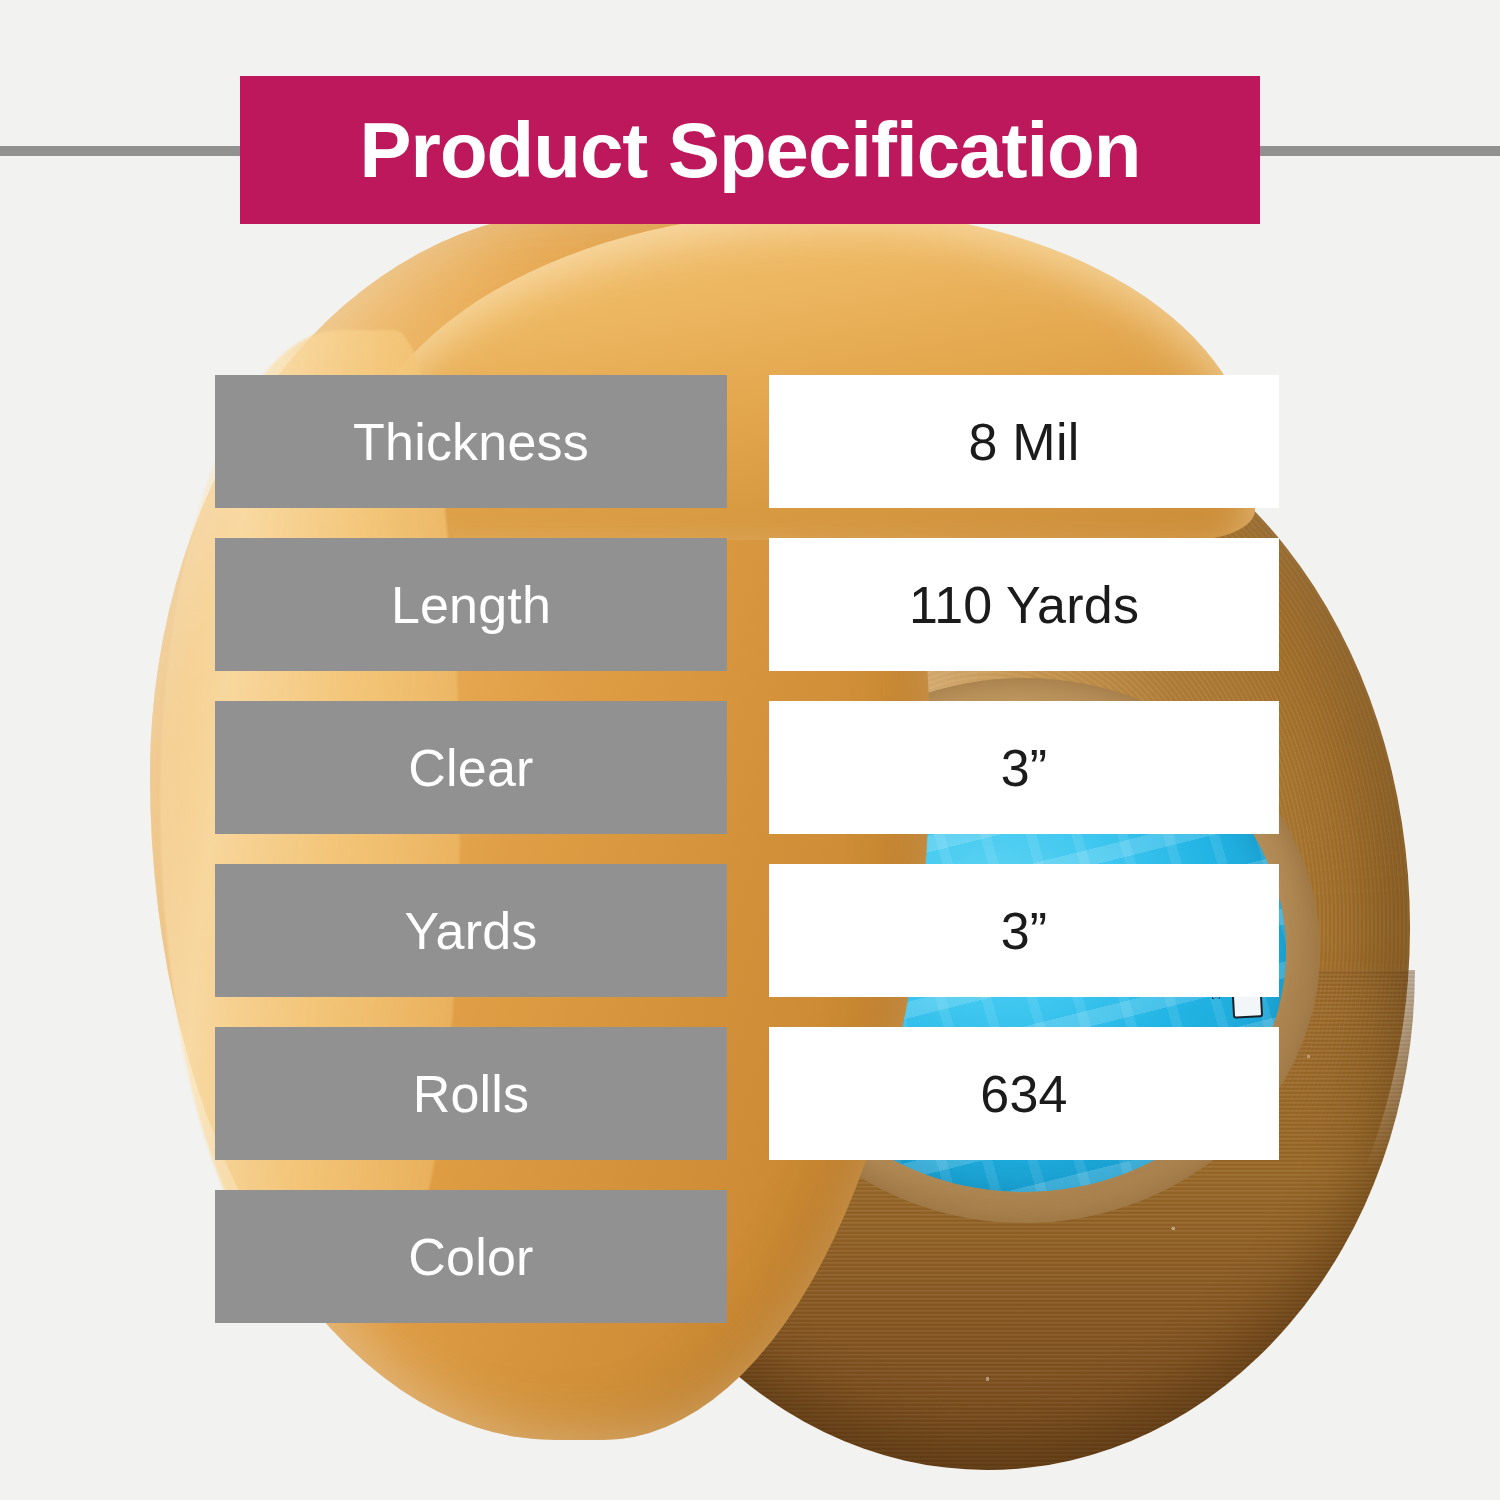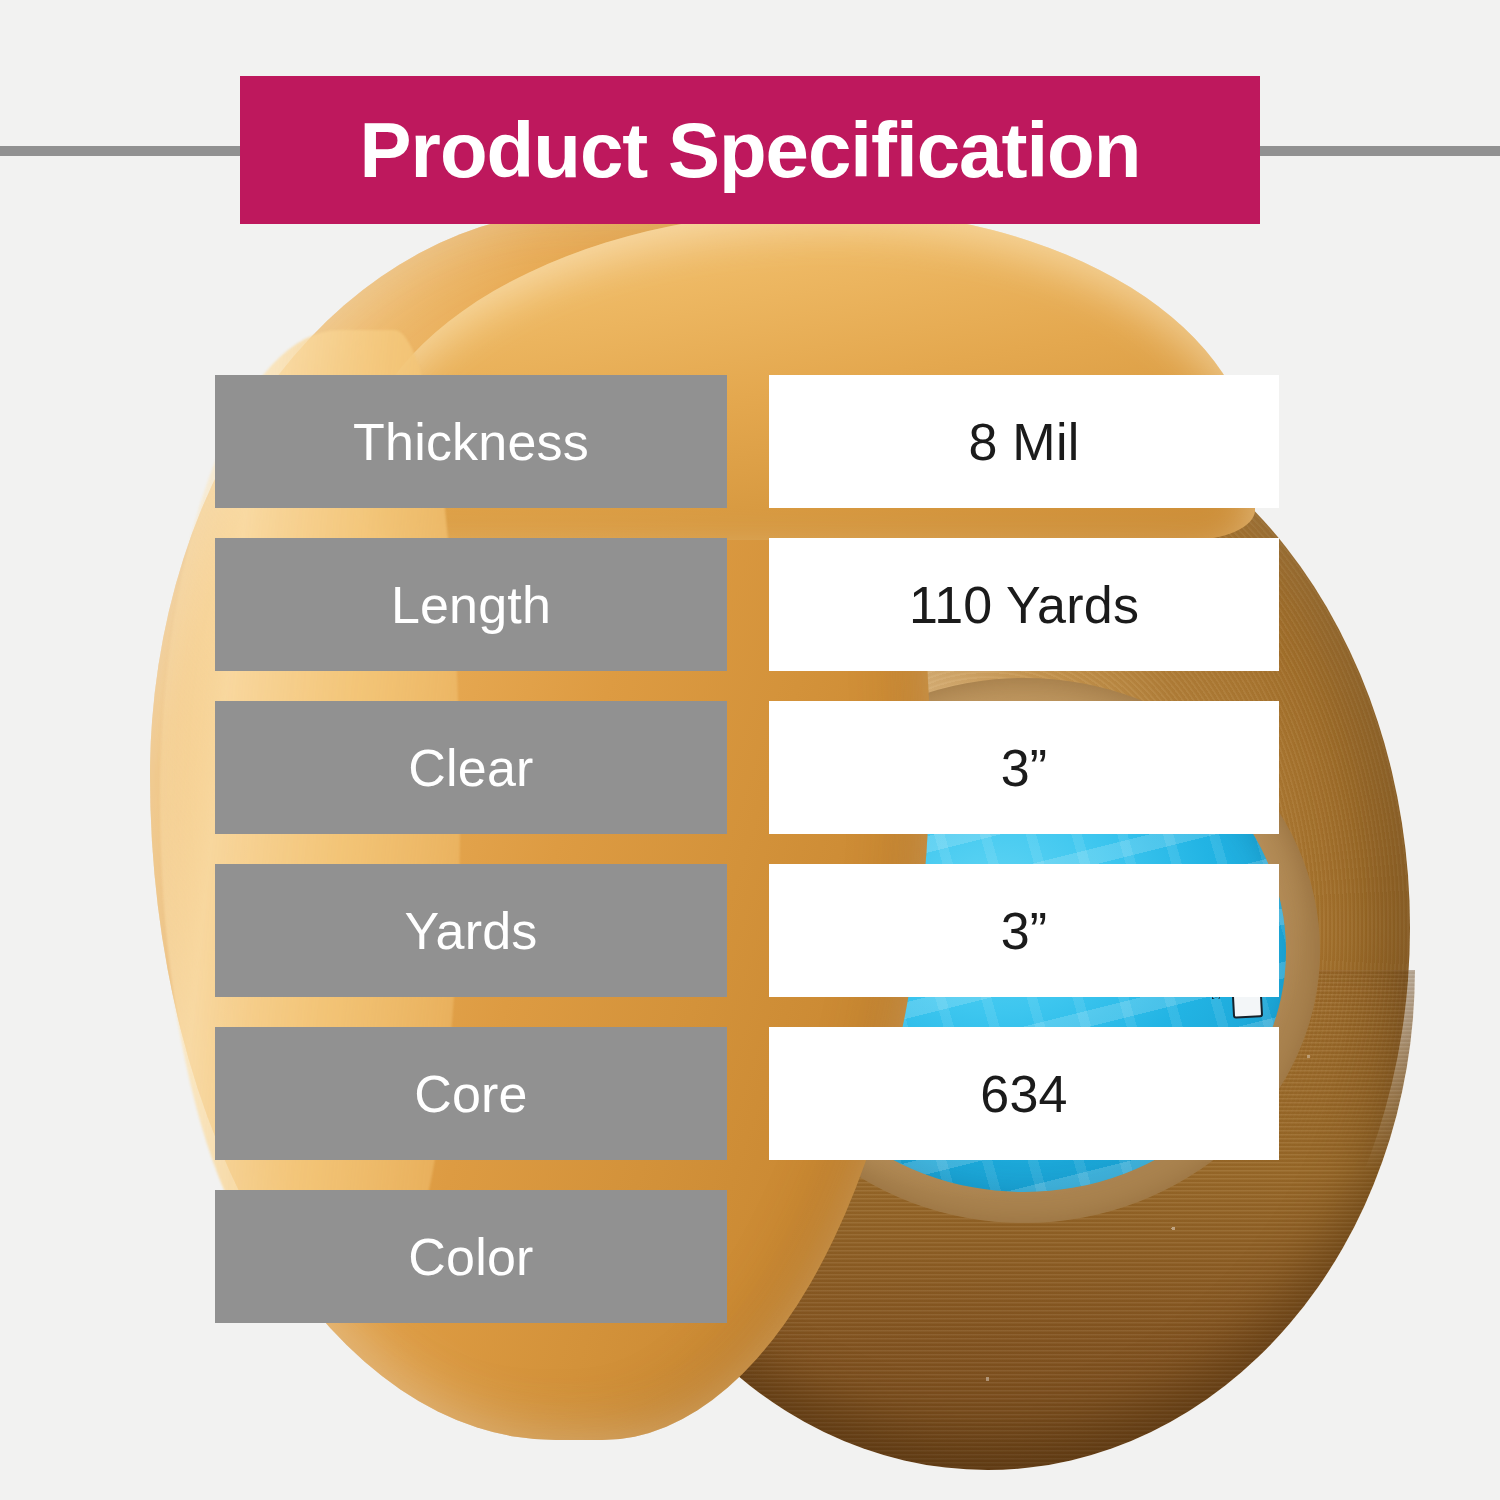--- a/index.html
+++ b/index.html
@@ -372,21 +372,21 @@
         <div class="spec-label">Clear</div>
         <div class="spec-gap"></div>
         <div class="spec-value">3”</div>
       </div>
       <div class="spec-row">
         <div class="spec-label">Yards</div>
         <div class="spec-gap"></div>
         <div class="spec-value">3”</div>
       </div>
       <div class="spec-row">
-        <div class="spec-label">Core</div>
+        <div class="spec-label">Rolls</div>
         <div class="spec-gap"></div>
         <div class="spec-value">634</div>
       </div>
       <div class="spec-row">
         <div class="spec-label">Color</div>
         <div class="spec-gap"></div>
       </div>
     </div>
 
 </div>

